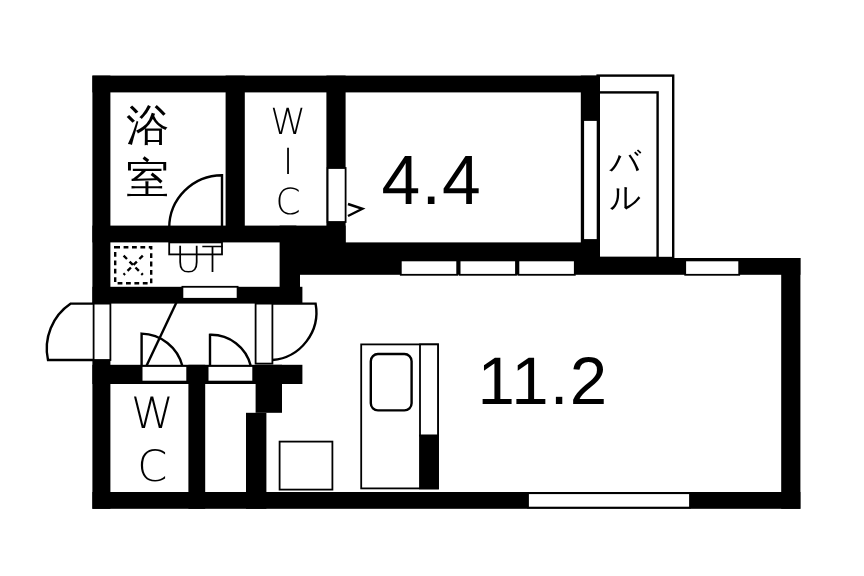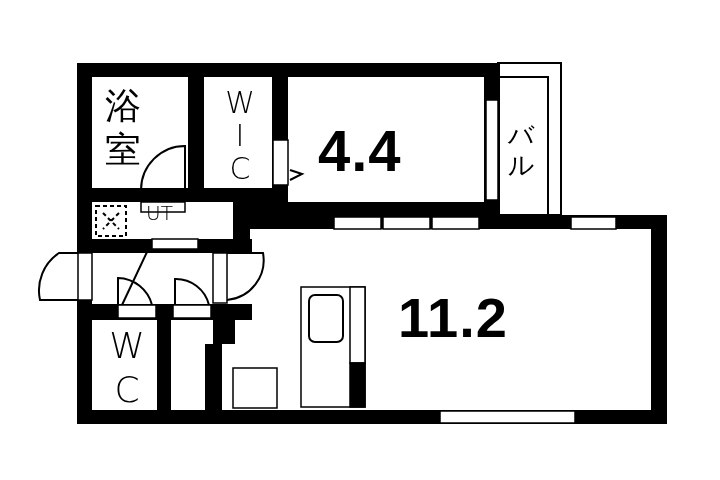--- a/index.html
+++ b/index.html
@@ -1,24 +1,24 @@
 <!DOCTYPE html>
 <html><head>
   <meta charset="utf-8">
   <style>
     html, body { margin: 0; padding: 0; background: #ffffff; }
     body { width: 720px; height: 480px; position: relative; overflow: hidden; }
     #plan { position: absolute; left: 0; top: 0; width: 720px; height: 480px; }
     .lbl { position: absolute; color: #000; font-family: "DejaVu Sans", sans-serif; line-height: 1; text-align: center; }
-    .area { font-family: "Liberation Sans", sans-serif; font-weight: bold; }
+    .area { font-family: "Liberation Sans", sans-serif; font-weight: normal; }
     .area-44 { left: 318px; top: 122px; font-size: 58px; letter-spacing: 1px; }
     .area-112 { left: 398px; top: 290px; font-size: 56px; letter-spacing: 1px; }
     .bath { left: 98px; top: 84px; font-size: 36px; width: 50px; line-height: 44px; }
     .wic { left: 222px; top: 86px; font-size: 30px; width: 36px; line-height: 33px; font-weight: 300; }
-    .ut { left: 146px; top: 203px; font-size: 20px; font-weight: 300; }
+    .ut { left: 146px; top: 203px; font-size: 30px; font-weight: 300; }
     .wc { left: 104px; top: 324px; font-size: 36px; width: 46px; line-height: 44px; font-weight: 300; }
     .bal { left: 506px; top: 120px; font-size: 26px; width: 30px; line-height: 30px; font-weight: 300; }
   </style>
 </head>
 <body>
 
 <svg id="plan" viewBox="0 0 720 480" xmlns="http://www.w3.org/2000/svg">
 
   <g fill="none" stroke="#000" stroke-width="2">
     <rect x="498" y="63" width="63" height="152"></rect>

